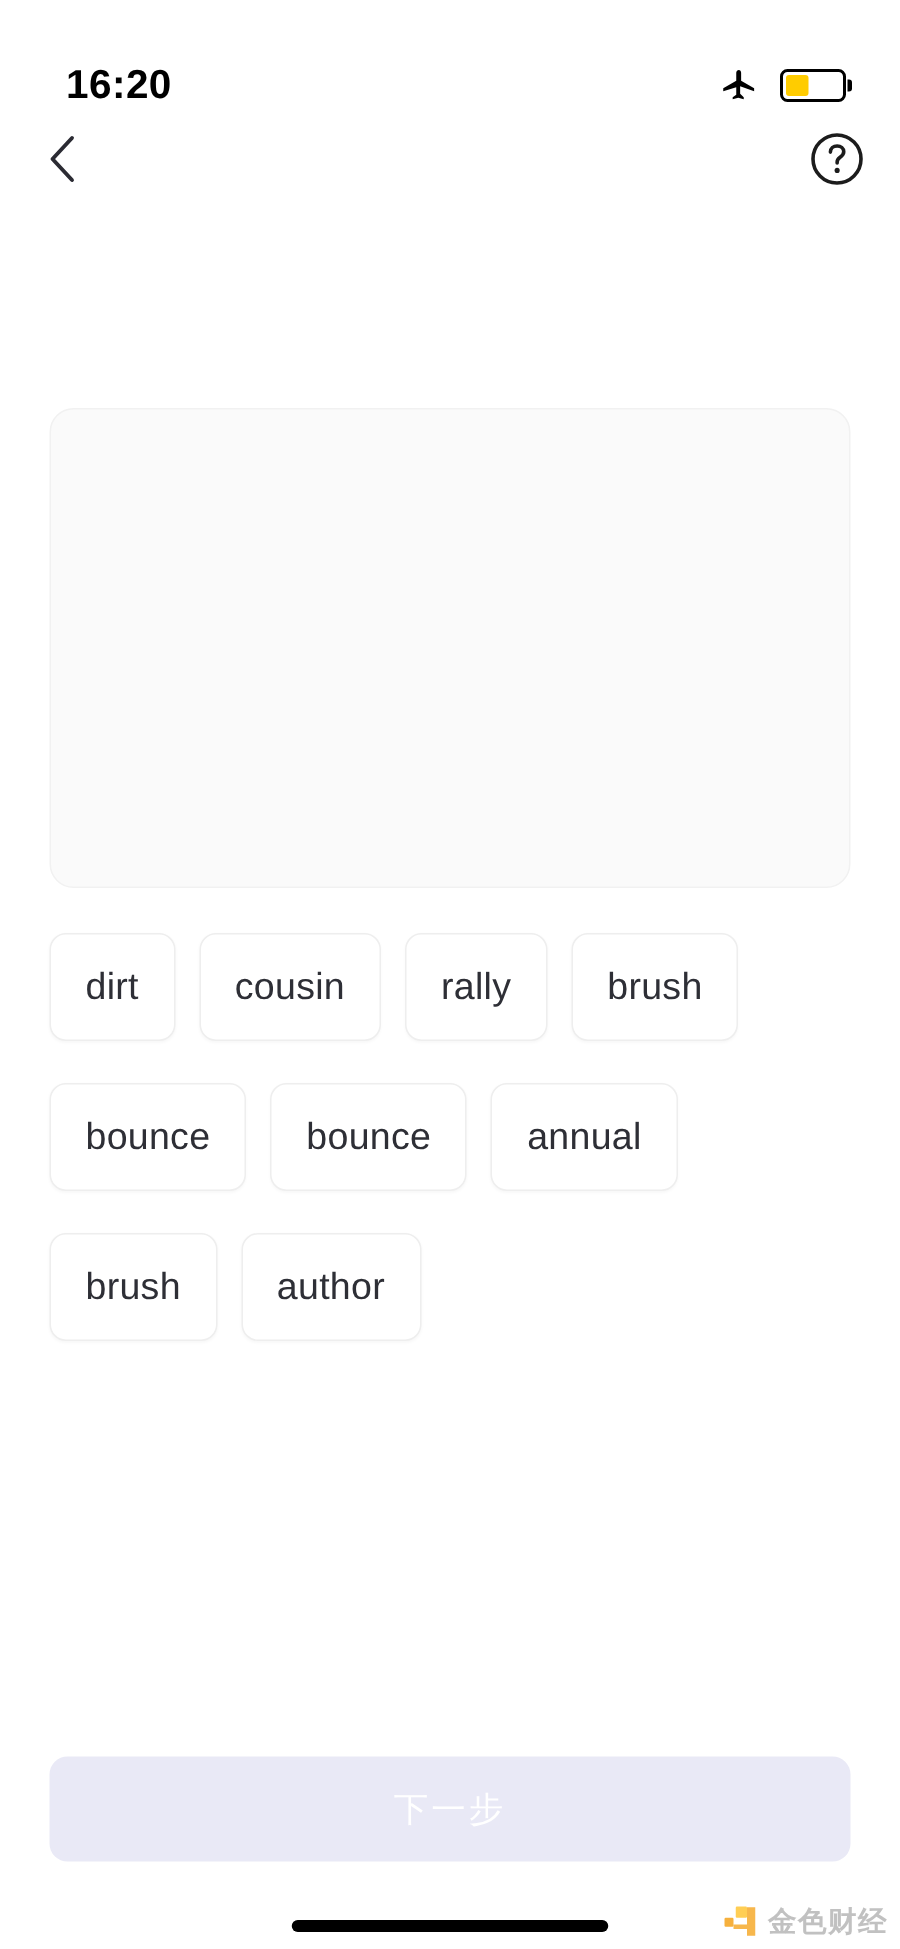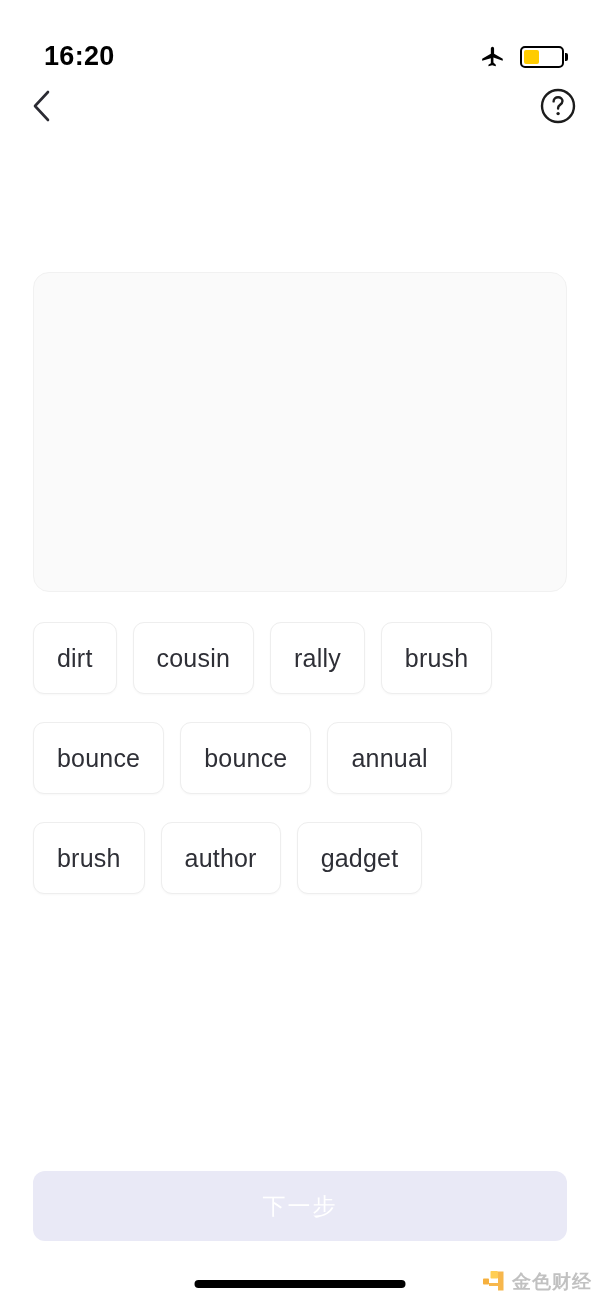--- a/index.html
+++ b/index.html
@@ -168,21 +168,20 @@
   <div class="chips">
       <div class="chip">dirt</div>
       <div class="chip">cousin</div>
       <div class="chip">rally</div>
       <div class="chip">brush</div>
       <div class="chip">bounce</div>
       <div class="chip">bounce</div>
       <div class="chip">annual</div>
       <div class="chip">brush</div>
       <div class="chip">author</div>
-      <div class="chip">gadget</div>
     </div>
 
   <button class="next-btn" disabled="" style="background: rgb(233, 233, 246); color: rgb(255, 255, 255);">下一步</button>
 
   <div class="home-indicator"></div>
 
   <div class="watermark">
     <svg class="wm-mark" viewBox="0 0 24 24">
       <rect x="1" y="9.5" width="6" height="6" rx="0.8" fill="#F5A623"></rect>
       <rect x="8.5" y="2" width="7.5" height="7.5" rx="0.8" fill="#FFC83D"></rect>

